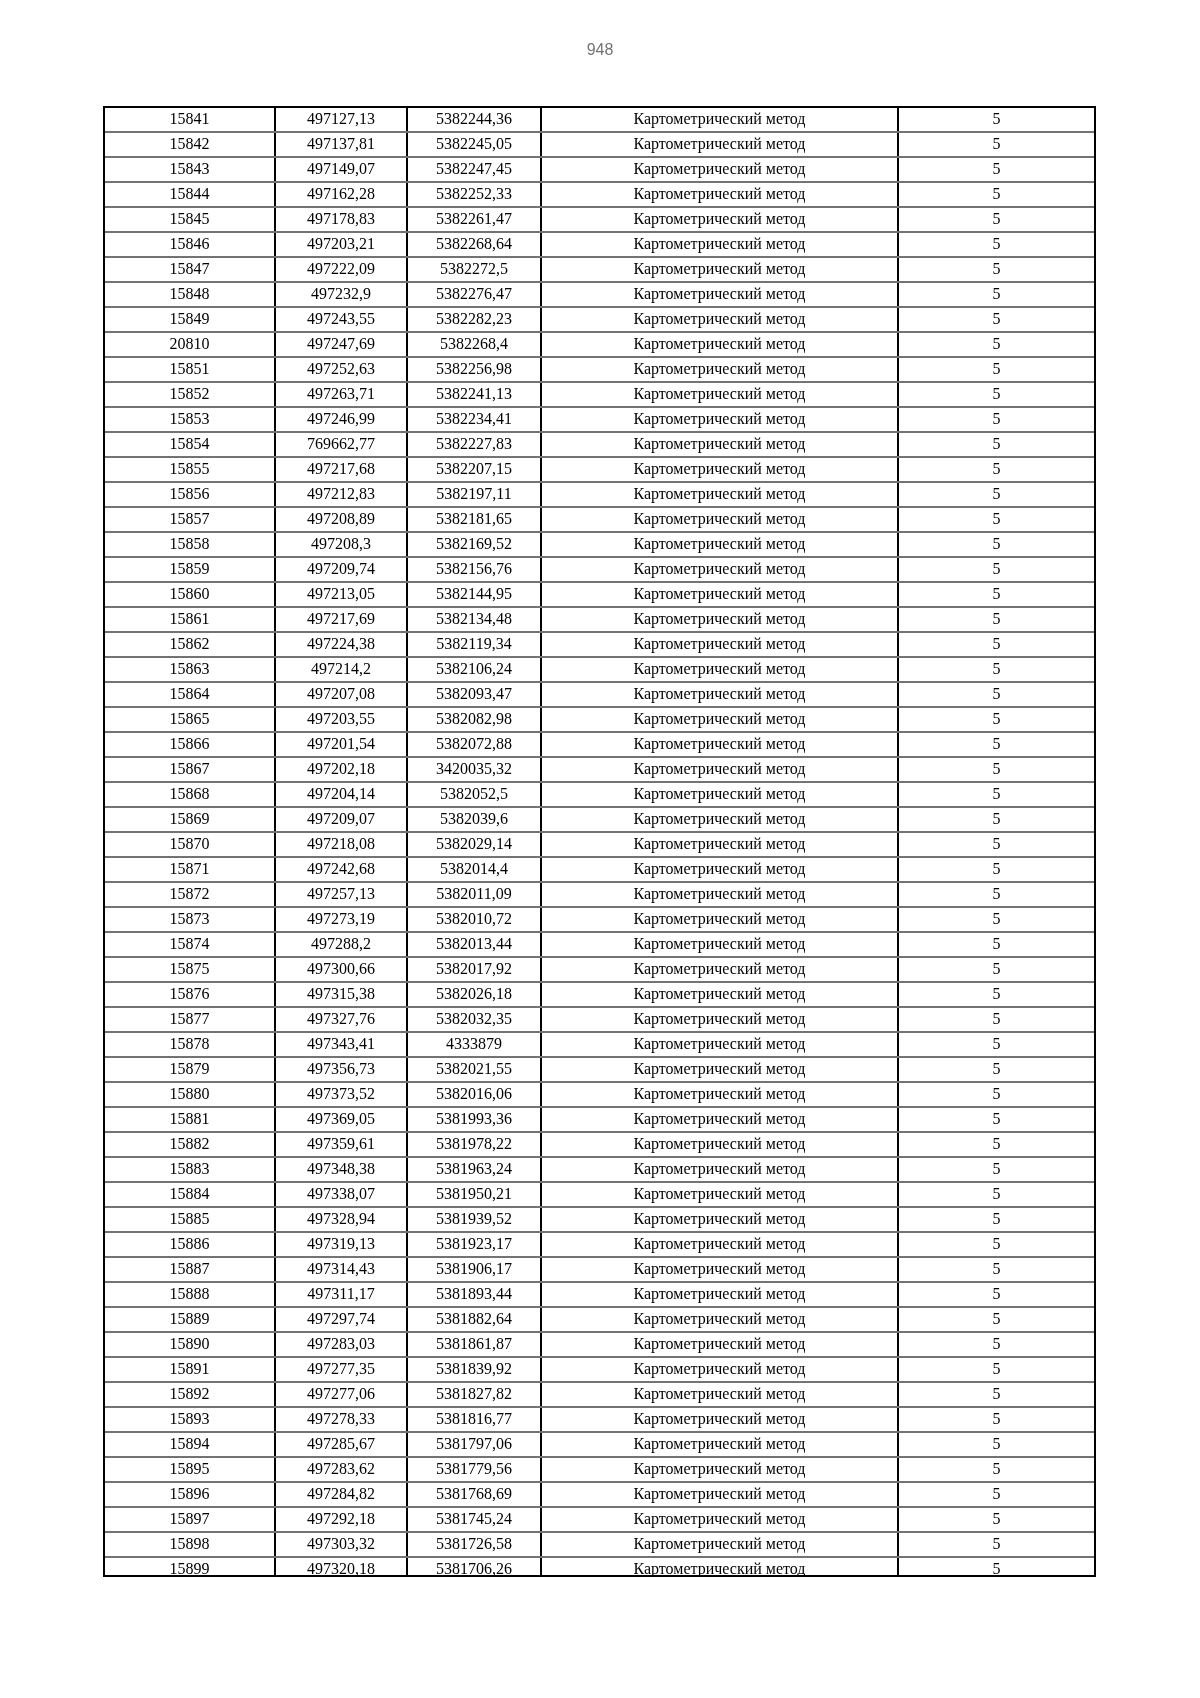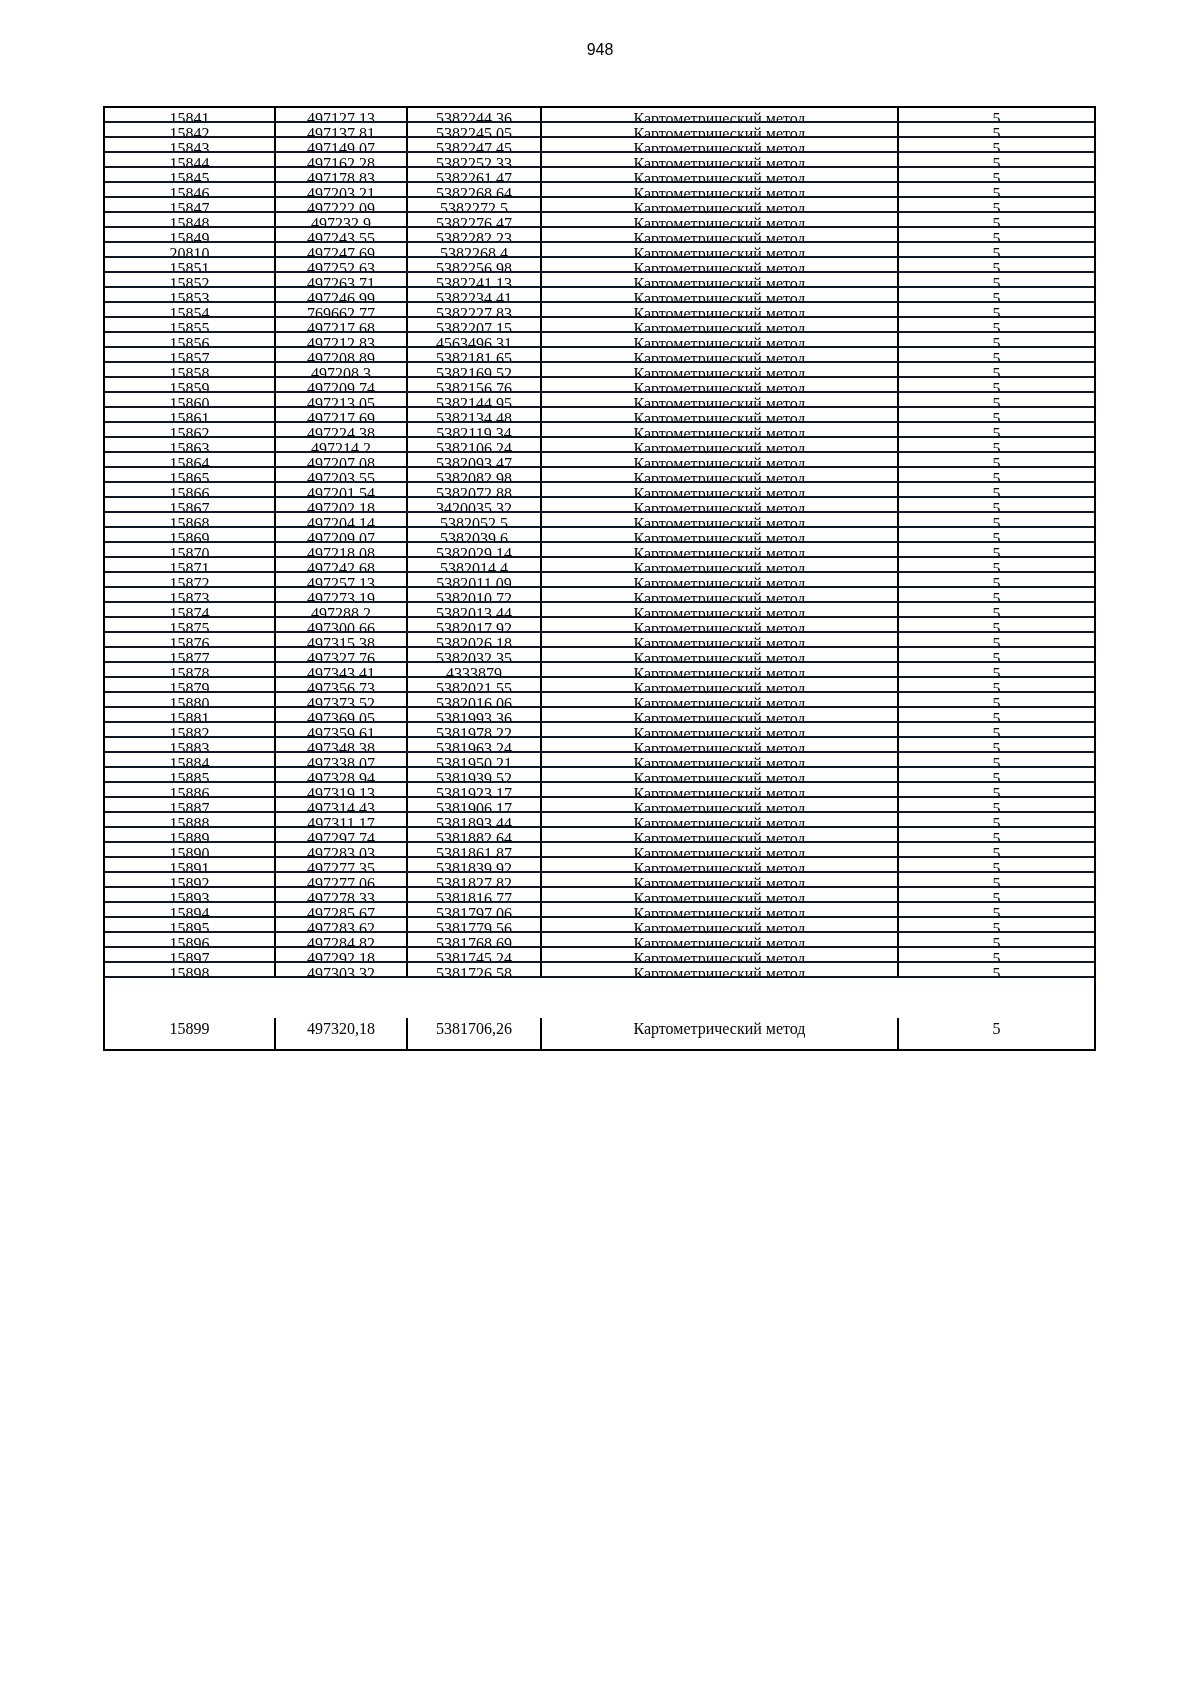--- a/index.html
+++ b/index.html
@@ -16,41 +16,40 @@
     overflow: hidden;
   }
   .page-number {
     position: absolute;
     top: 41px;
     left: 0;
     width: 1200px;
     text-align: center;
     font-family: "Liberation Sans", sans-serif;
     font-size: 16px;
-    color: #000000;
+    color: #737373;
   }
   .coord-table {
     position: absolute;
     left: 103px;
     top: 106px;
     width: 993px;
     box-sizing: border-box;
     border: 2px solid #000000;
   }
   .tr {
     display: grid;
     grid-template-columns: 171px 132px 134px 357px 195px;
-    height: 15px;
+    height: 25px;
     box-sizing: border-box;
-    border-bottom: 2px solid #0f172a;
+    border-bottom: 2px solid #737373;
   }
   .tr:last-child {
     border-bottom: none;
-    height: 31px;
-    margin-top: 40px;
+    height: 17px;
   }
   .td {
     box-sizing: border-box;
     border-right: 2px solid #000000;
     text-align: center;
     font-size: 16px;
     line-height: 22px;
     white-space: nowrap;
     overflow: hidden;
   }
@@ -165,21 +164,21 @@
     <div class="tr">
       <div class="td">15855</div>
       <div class="td">497217,68</div>
       <div class="td">5382207,15</div>
       <div class="td">Картометрический метод</div>
       <div class="td">5</div>
     </div>
     <div class="tr">
       <div class="td">15856</div>
       <div class="td">497212,83</div>
-      <div class="td">4563496,31</div>
+      <div class="td">5382197,11</div>
       <div class="td">Картометрический метод</div>
       <div class="td">5</div>
     </div>
     <div class="tr">
       <div class="td">15857</div>
       <div class="td">497208,89</div>
       <div class="td">5382181,65</div>
       <div class="td">Картометрический метод</div>
       <div class="td">5</div>
     </div>

